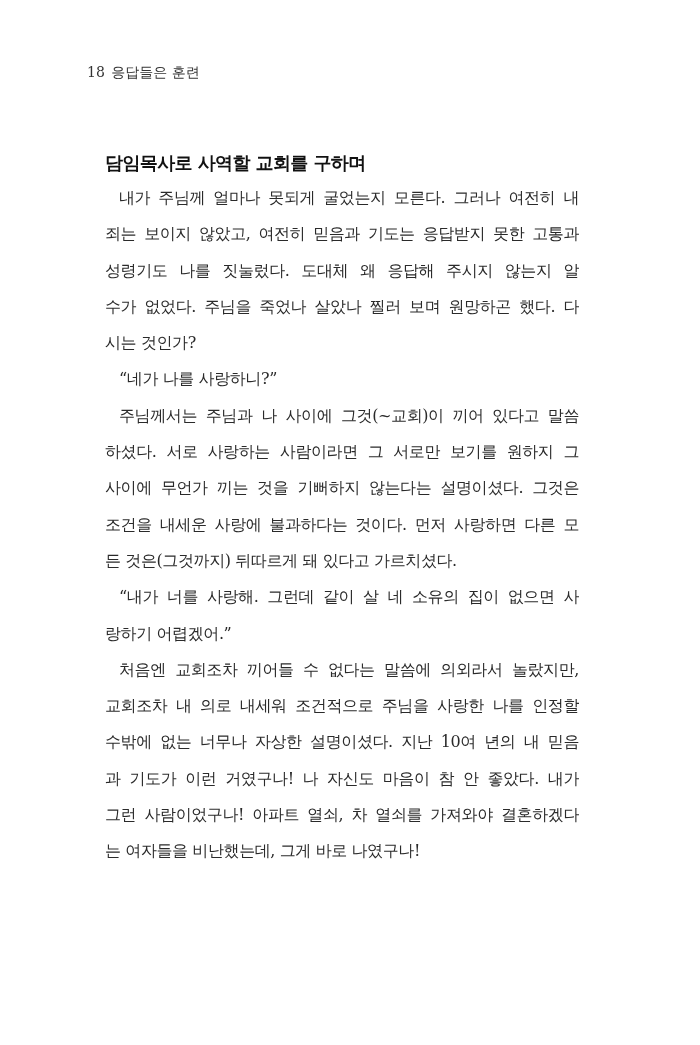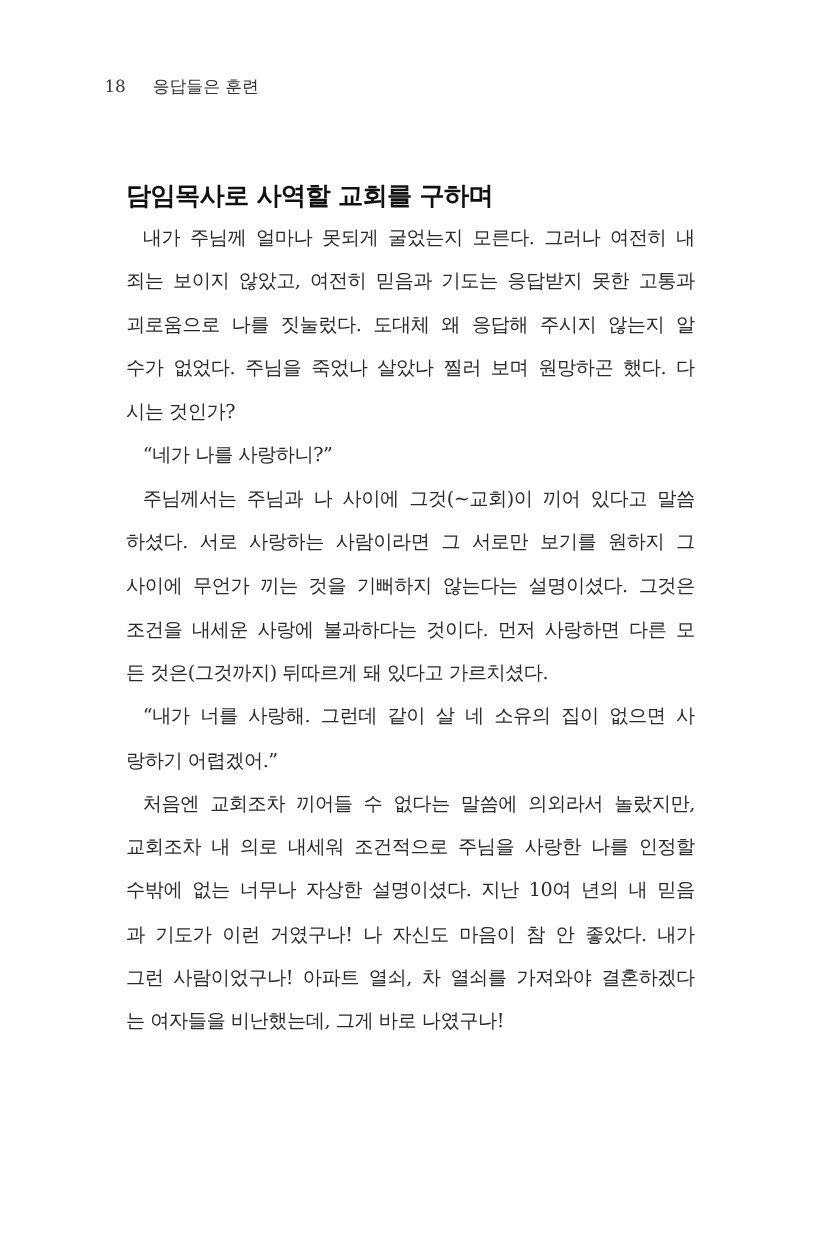--- a/index.html
+++ b/index.html
@@ -1,41 +1,41 @@
 <!DOCTYPE html>
 <html><head>
 <meta charset="utf-8">
 <style>
   html, body { margin: 0; padding: 0; background: #ffffff; }
   body { width: 700px; height: 1045px; position: relative; overflow: hidden;
          font-family: "DejaVu Serif", "Liberation Serif", serif; color: #2a2a2a; }
   .running-head { position: absolute; left: 87px; top: 64px; font-size: 14px; color: #333; }
-  .running-head .pg { margin-right: 18px; }
+  .running-head .pg { margin-right: 2px; }
   .content { position: absolute; left: 105px; top: 150px; width: 474px; }
   .heading { font-family: "DejaVu Sans", "Liberation Sans", sans-serif; font-weight: bold;
-             font-size: 21px; letter-spacing: -0.6px; color: #111; height: 30px; line-height: 26px; }
+             font-size: 18px; letter-spacing: -0.6px; color: #111; height: 30px; line-height: 26px; }
   .line { font-size: 16px; line-height: 36.3px; height: 36.3px; white-space: nowrap;
           letter-spacing: -0.4px; text-align: justify; text-align-last: justify; overflow: hidden; }
   .line.last { text-align-last: left; }
   .line.indent { text-indent: 14px; }
 </style>
 </head>
 <body>
 
 <div class="running-head">
   <span class="pg">18</span>
   <span>응답들은 훈련</span>
 </div>
 
 <div class="content">
   <div class="heading">담임목사로 사역할 교회를 구하며</div>
   <div id="lines">
       <div class="line indent">내가 주님께 얼마나 못되게 굴었는지 모른다. 그러나 여전히 내</div>
       <div class="line">죄는 보이지 않았고, 여전히 믿음과 기도는 응답받지 못한 고통과</div>
-      <div class="line">괴로움으로 나를 짓눌렀다. 도대체 왜 응답해 주시지 않는지 알</div>
+      <div class="line">성령기도 나를 짓눌렀다. 도대체 왜 응답해 주시지 않는지 알</div>
       <div class="line">수가 없었다. 주님을 죽었나 살았나 찔러 보며 원망하곤 했다. 다</div>
       <div class="line last">시는 것인가?</div>
       <div class="line indent last">“네가 나를 사랑하니?”</div>
       <div class="line indent">주님께서는 주님과 나 사이에 그것(~교회)이 끼어 있다고 말씀</div>
       <div class="line">하셨다. 서로 사랑하는 사람이라면 그 서로만 보기를 원하지 그</div>
       <div class="line">사이에 무언가 끼는 것을 기뻐하지 않는다는 설명이셨다. 그것은</div>
       <div class="line">조건을 내세운 사랑에 불과하다는 것이다. 먼저 사랑하면 다른 모</div>
       <div class="line last">든 것은(그것까지) 뒤따르게 돼 있다고 가르치셨다.</div>
       <div class="line indent">“내가 너를 사랑해. 그런데 같이 살 네 소유의 집이 없으면 사</div>
       <div class="line last">랑하기 어렵겠어.”</div>

